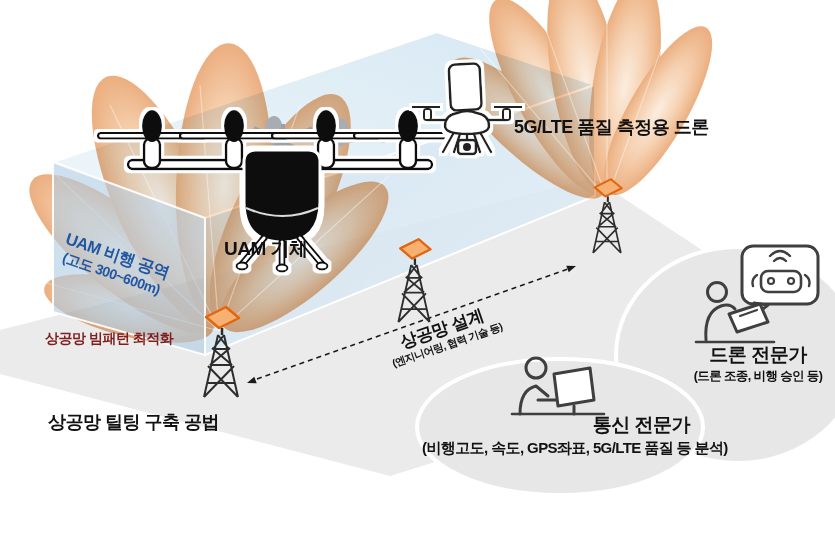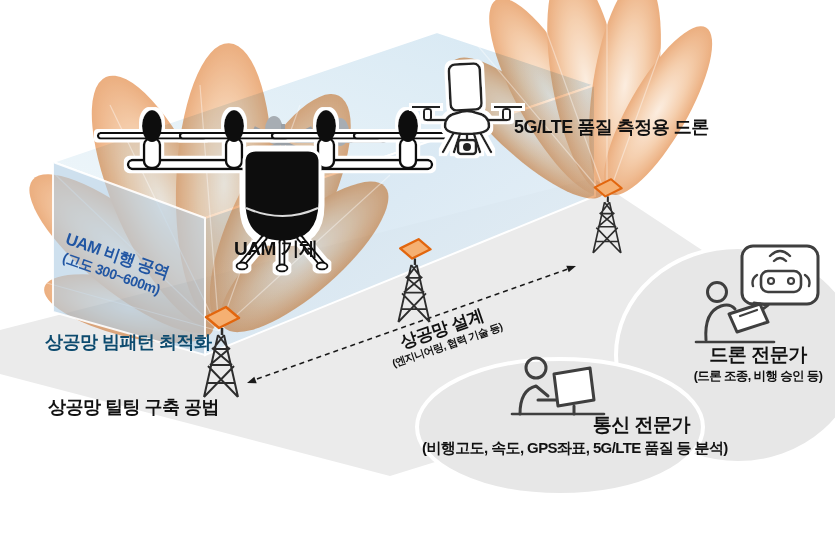--- a/index.html
+++ b/index.html
@@ -8,23 +8,23 @@
     font-family:"Liberation Sans","DejaVu Sans",sans-serif;
   }
   .stage svg{position:absolute;left:0;top:0;}
   .lbl{position:absolute;white-space:nowrap;color:#111;font-weight:bold;}
   .lbl .sub{display:block;}
   #lbl-measure-drone{left:514px;top:115px;font-size:18px;letter-spacing:-.5px;}
   #lbl-airspace{left:60px;top:226px;width:128px;text-align:center;color:#2156a3;
     transform:rotate(19deg);transform-origin:0 0;line-height:1.2;}
   #lbl-airspace .t1{font-size:16.5px;letter-spacing:-.5px;}
   #lbl-airspace .t2{font-size:14px;letter-spacing:-.5px;}
-  #lbl-uam-vehicle{left:234px;top:236px;font-size:19px;letter-spacing:-.5px;}
-  #lbl-beam-opt{left:45px;top:330px;font-size:18px;color:#0c4a6e;letter-spacing:-.5px;}
-  #lbl-tilt{left:48px;top:395px;font-size:18px;letter-spacing:-.5px;}
+  #lbl-uam-vehicle{left:224px;top:236px;font-size:19px;letter-spacing:-.5px;}
+  #lbl-beam-opt{left:45px;top:330px;font-size:14px;color:#7f1d1d;letter-spacing:-.5px;}
+  #lbl-tilt{left:48px;top:410px;font-size:18px;letter-spacing:-.5px;}
   #lbl-design{left:374px;top:318px;width:140px;text-align:center;
     transform:rotate(-19deg);transform-origin:50% 50%;line-height:1.25;}
   #lbl-design .t1{font-size:17px;letter-spacing:-.5px;}
   #lbl-design .t2{font-size:10.5px;letter-spacing:-.5px;}
   #lbl-comm{left:422px;top:413px;width:268px;text-align:center;line-height:1.3;}
   #lbl-comm .t1{font-size:19px;letter-spacing:-.5px;text-align:right;}
   #lbl-comm .t2{font-size:15px;letter-spacing:-.6px;}
   #lbl-dronexp{left:665px;top:343px;width:186px;text-align:center;line-height:1.3;}
   #lbl-dronexp .t1{font-size:19px;letter-spacing:-.5px;}
   #lbl-dronexp .t2{font-size:12.5px;letter-spacing:-.6px;}

